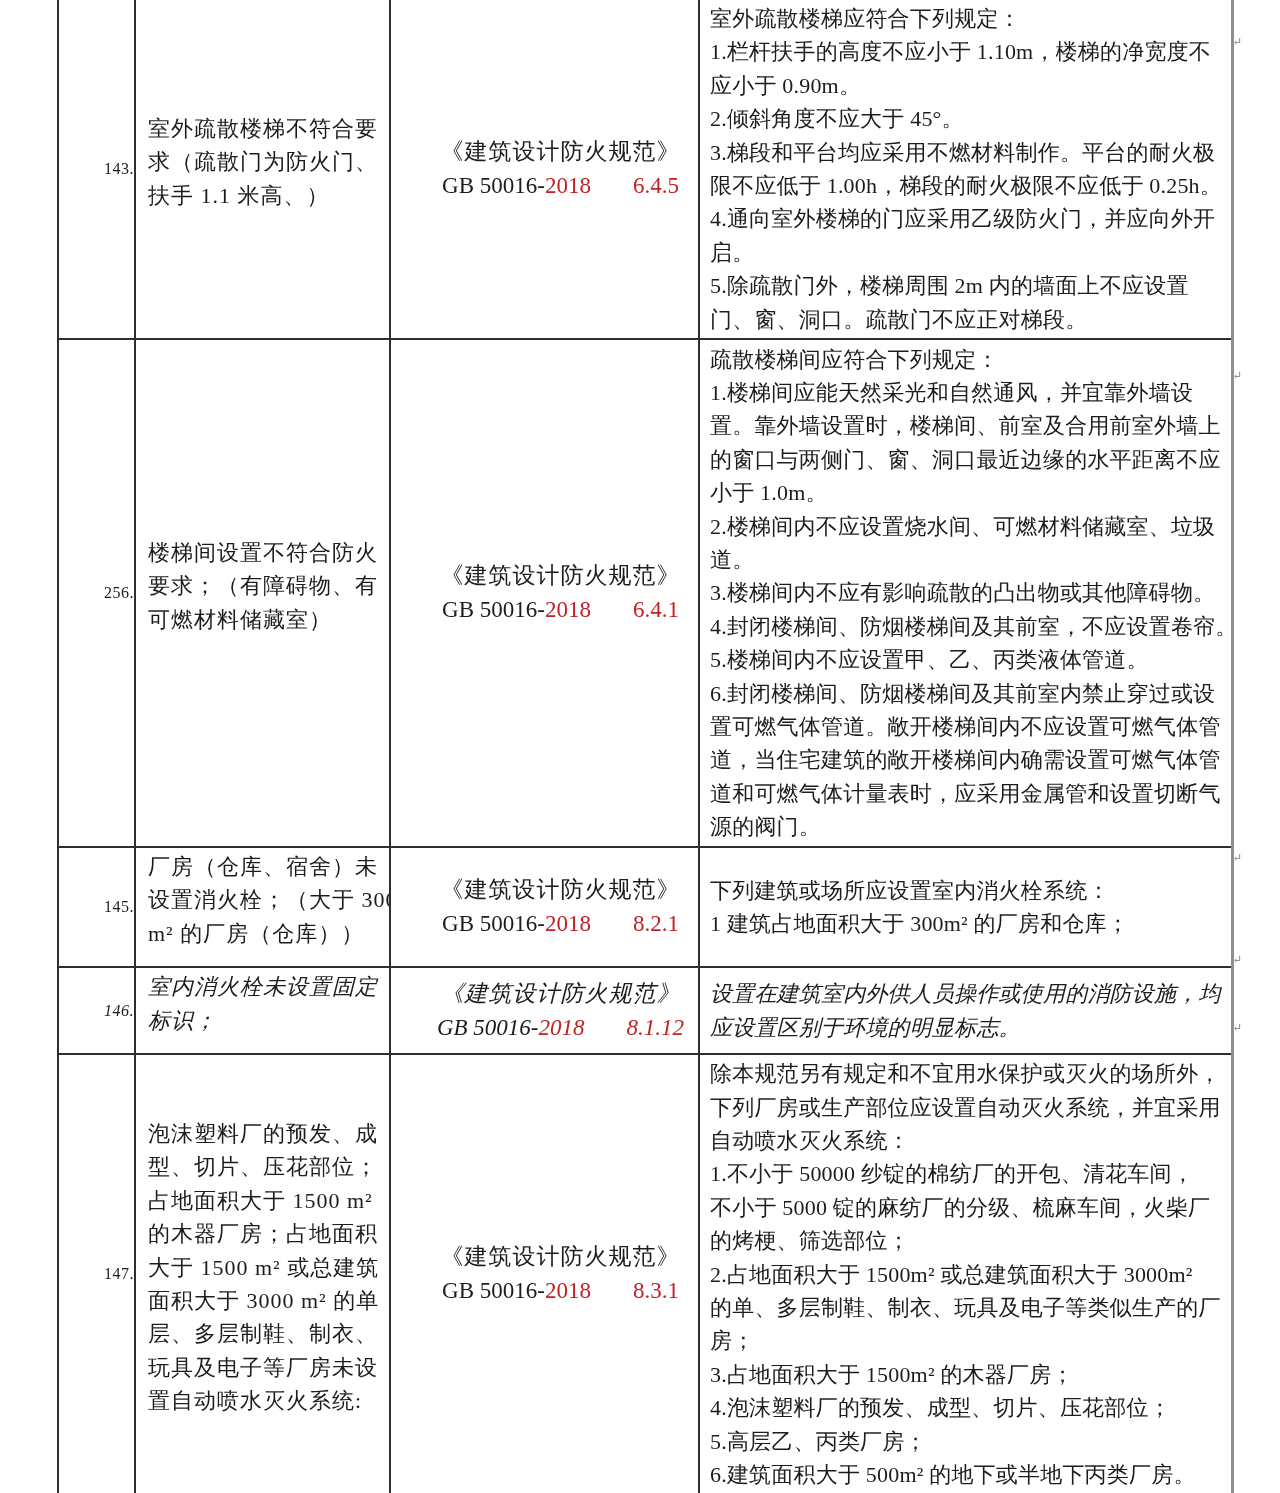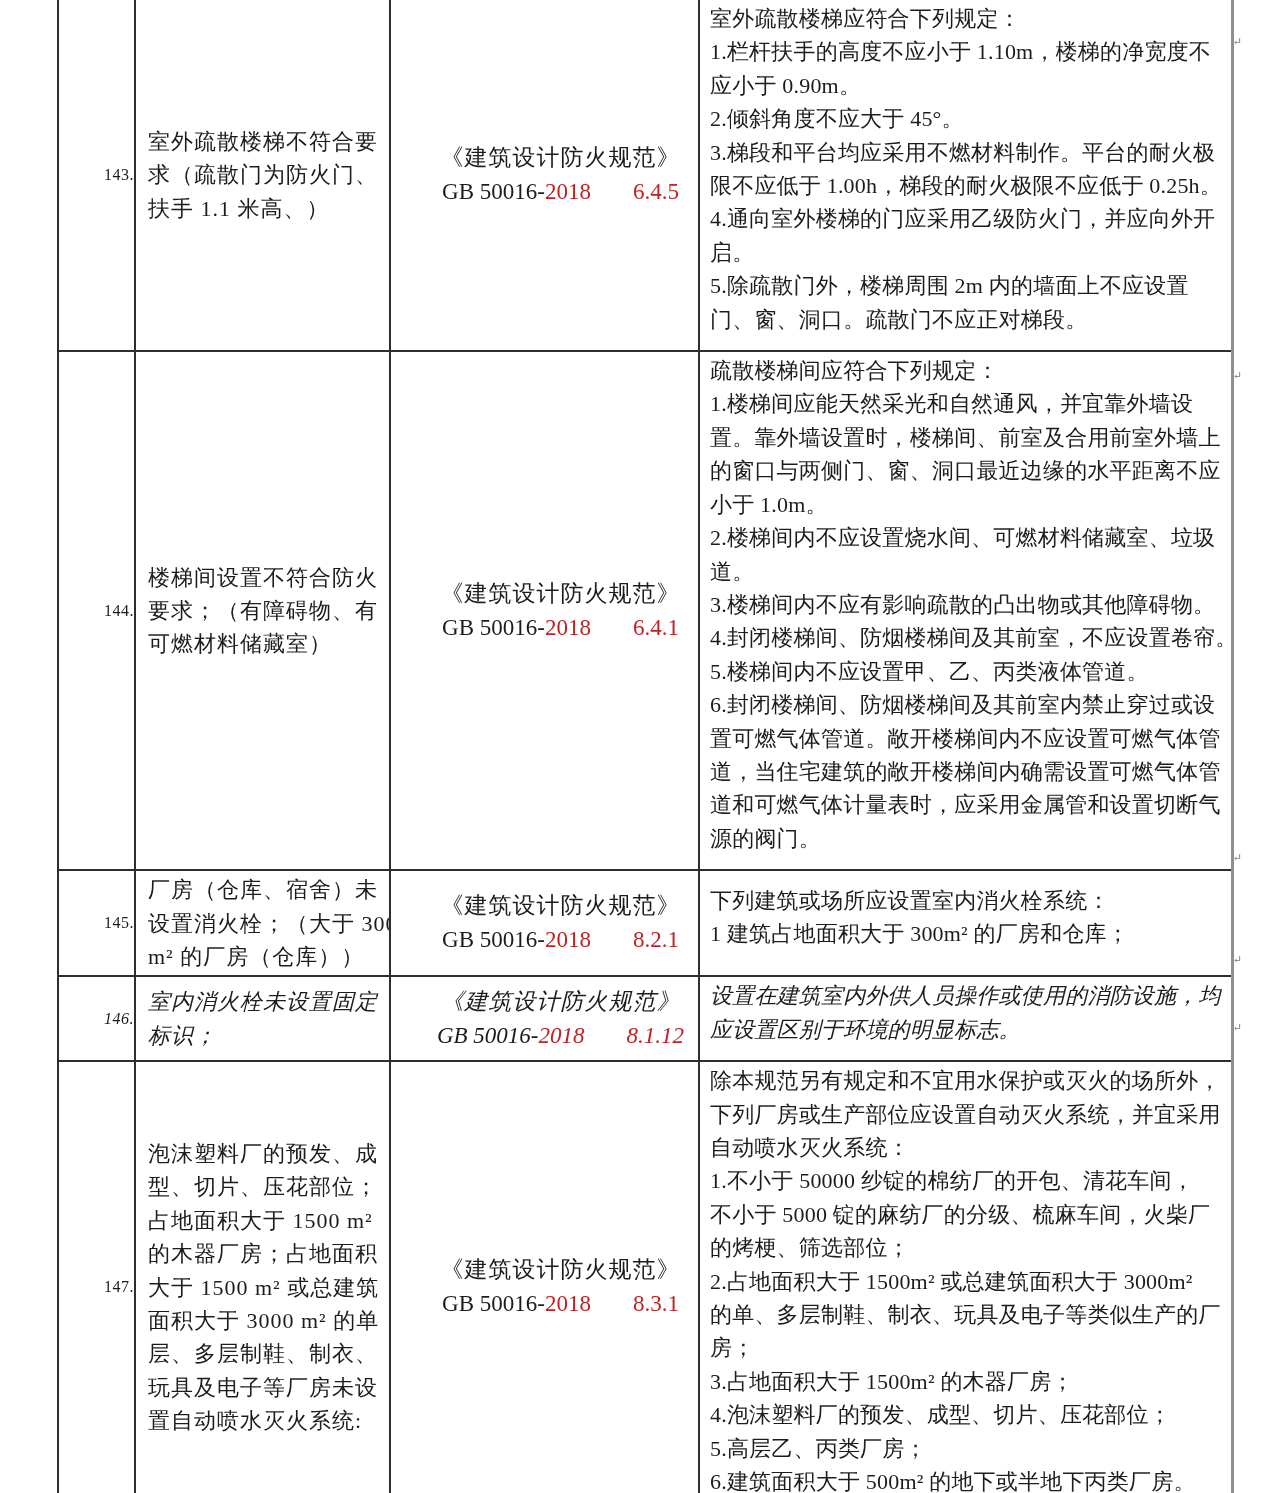--- a/index.html
+++ b/index.html
@@ -40,41 +40,41 @@
   tr.r144{height:508px;}
   tr.r145{height:102px;}
   tr.r146{height:66px;font-style:italic;}
   tr.r147{height:433px;}
 
   td.c-num{
     text-align:right;
     font-size:16px;
     letter-spacing:0.5px;
   }
-  td.c-issue{padding:2px 8px 2px 12px;}
+  td.c-issue{padding:2px 8px 16px 12px;}
   td.c-issue .tline{
     font-size:22px;
     line-height:33.4px;
     white-space:nowrap;
     letter-spacing:1px;
   }
   td.c-reg{text-align:center;padding-left:32px;}
   .reg-title{
     font-size:23px;
     line-height:34px;
     letter-spacing:1px;
   }
   .reg-line{
     font-size:23px;
     line-height:34px;
     white-space:nowrap;
   }
   .reg-line .red{color:var(--red,#c02124);}
   .reg-gap{display:inline-block;width:42px;}
-  td.c-req{padding:2px 4px 14px 10px;}
+  td.c-req{padding:2px 4px 2px 10px;}
   td.c-req .tline{
     font-size:22px;
     line-height:33.4px;
     white-space:nowrap;
     letter-spacing:0.2px;
   }
   .pmark{
     position:absolute;
     left:1233px;
     font-size:11px;
@@ -115,21 +115,21 @@
             <div class="tline">3.梯段和平台均应采用不燃材料制作。平台的耐火极</div>
             <div class="tline">限不应低于 1.00h，梯段的耐火极限不应低于 0.25h。</div>
             <div class="tline">4.通向室外楼梯的门应采用乙级防火门，并应向外开</div>
             <div class="tline">启。</div>
             <div class="tline">5.除疏散门外，楼梯周围 2m 内的墙面上不应设置</div>
             <div class="tline">门、窗、洞口。疏散门不应正对梯段。</div>
           </div>
         </td>
     </tr>
     <tr class="r144">
-      <td class="c-num"><span>144.</span></td>
+      <td class="c-num"><span>256.</span></td>
       <td class="c-issue">
           <div>
             <div class="tline">楼梯间设置不符合防火</div>
             <div class="tline">要求；（有障碍物、有</div>
             <div class="tline">可燃材料储藏室）</div>
           </div>
         </td>
       <td class="c-reg">
         <div class="reg-title">《建筑设计防火规范》</div>
         <div class="reg-line"><span>GB 50016-</span><span class="red">2018</span><span class="reg-gap"></span><span class="red">6.4.1</span></div>

